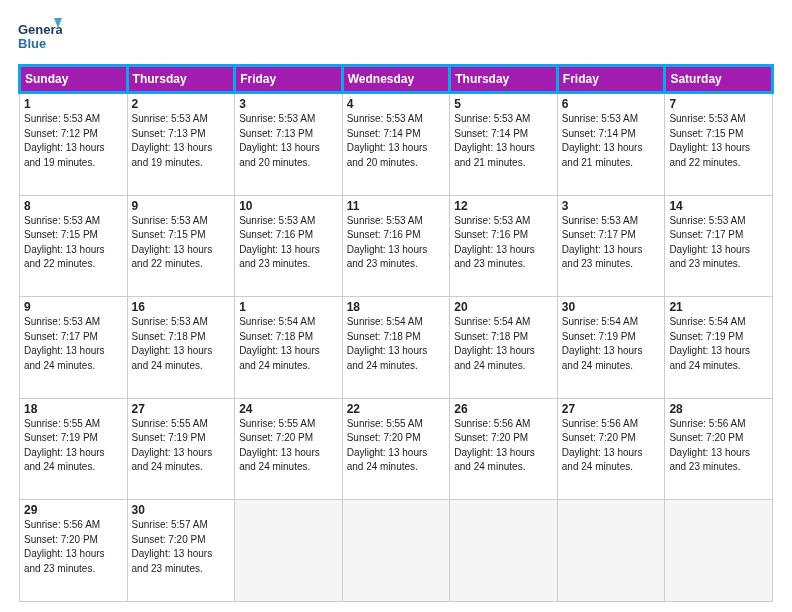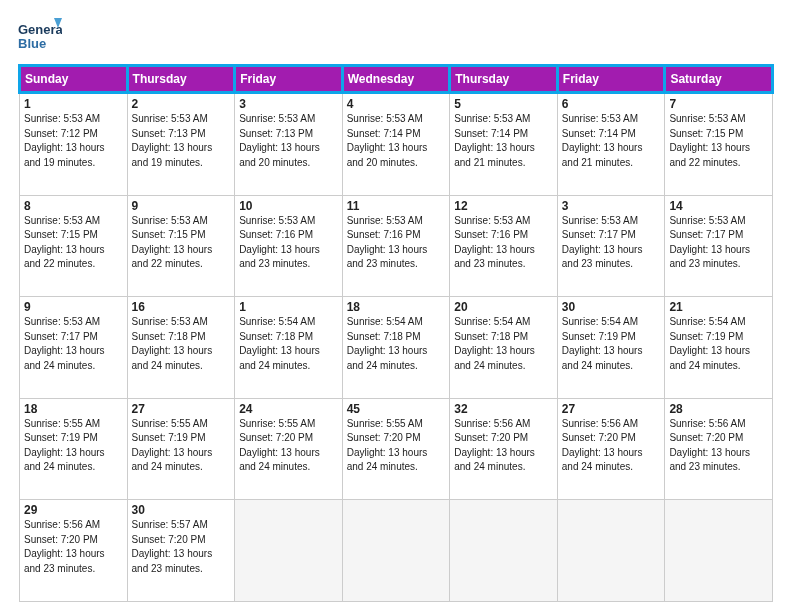--- a/index.html
+++ b/index.html
@@ -286,28 +286,28 @@
 and 24 minutes.</div>
           </td>
           <td>
             <span class="day-num">24</span>
             <div class="day-info">Sunrise: 5:55 AM
 Sunset: 7:20 PM
 Daylight: 13 hours
 and 24 minutes.</div>
           </td>
           <td>
-            <span class="day-num">45</span>
+            <span class="day-num">22</span>
             <div class="day-info">Sunrise: 5:55 AM
 Sunset: 7:20 PM
 Daylight: 13 hours
 and 24 minutes.</div>
           </td>
           <td>
-            <span class="day-num">32</span>
+            <span class="day-num">26</span>
             <div class="day-info">Sunrise: 5:56 AM
 Sunset: 7:20 PM
 Daylight: 13 hours
 and 24 minutes.</div>
           </td>
           <td>
             <span class="day-num">27</span>
             <div class="day-info">Sunrise: 5:56 AM
 Sunset: 7:20 PM
 Daylight: 13 hours

